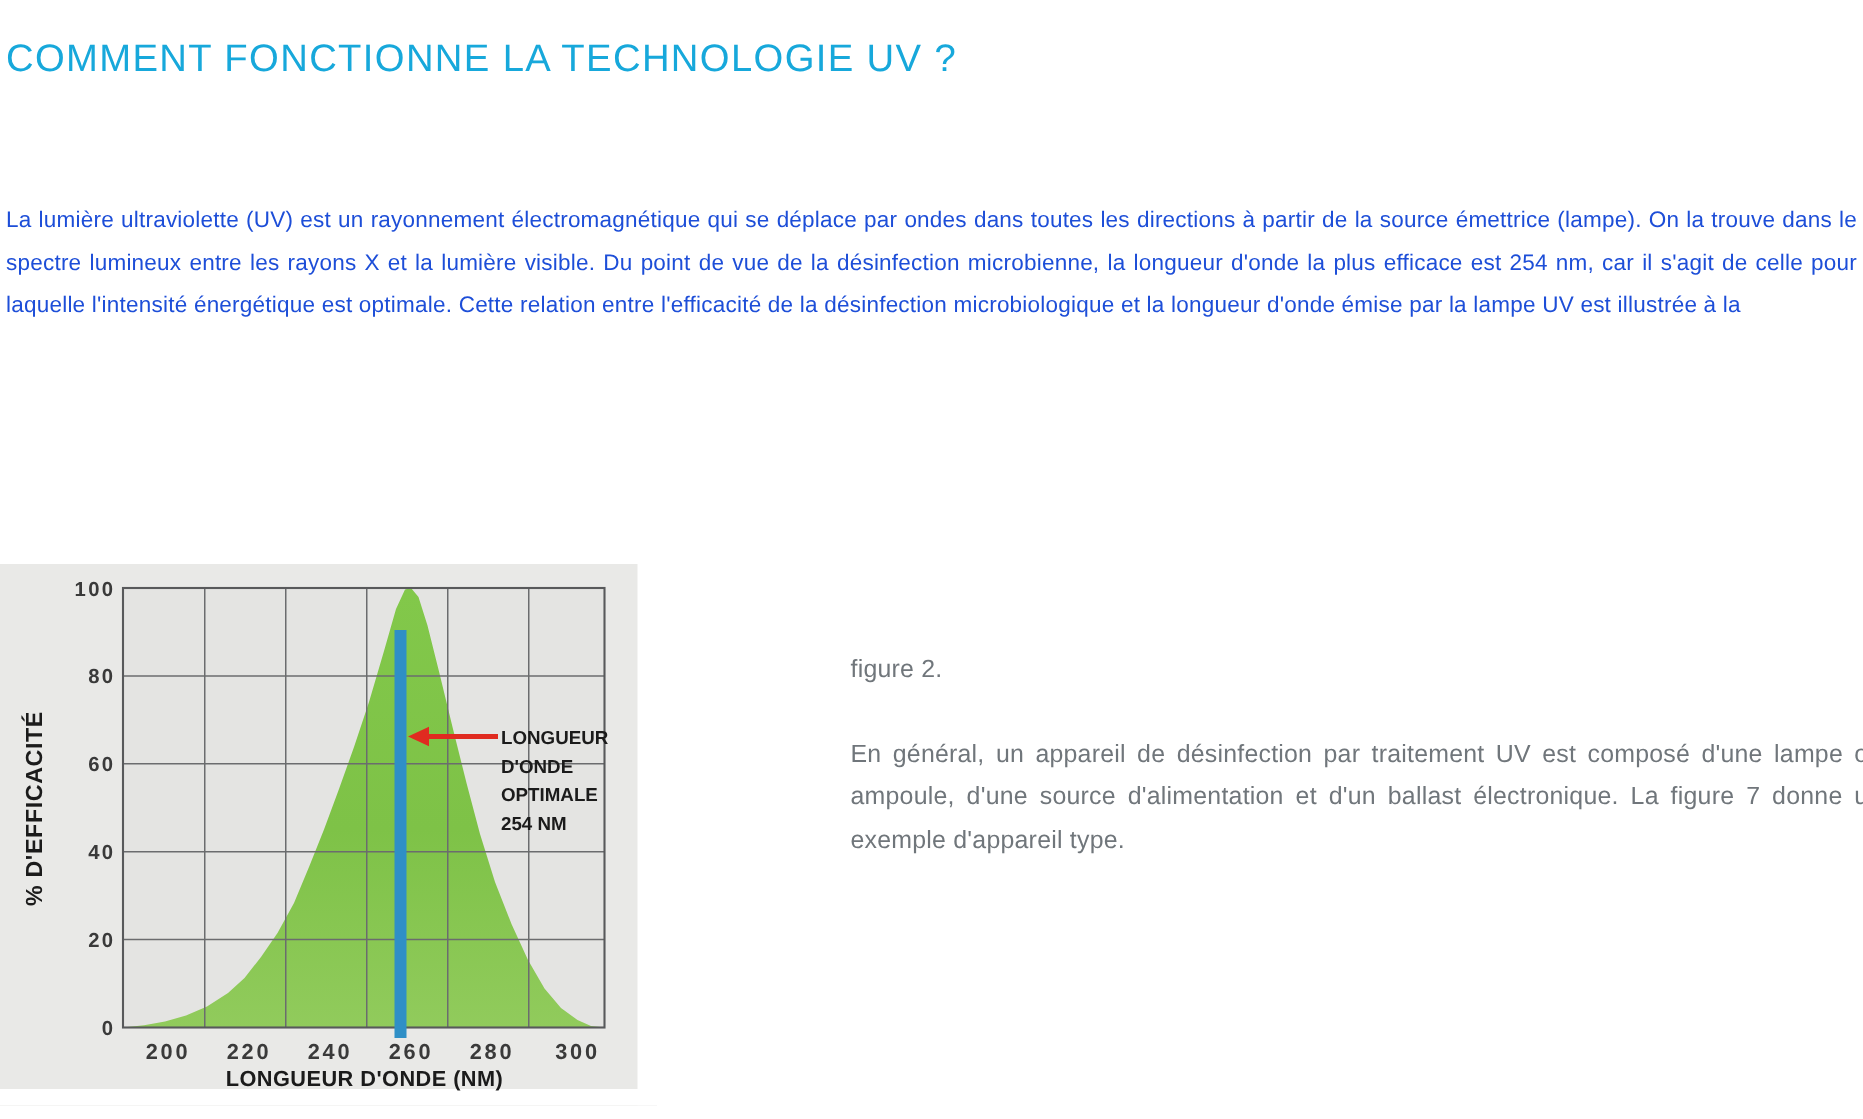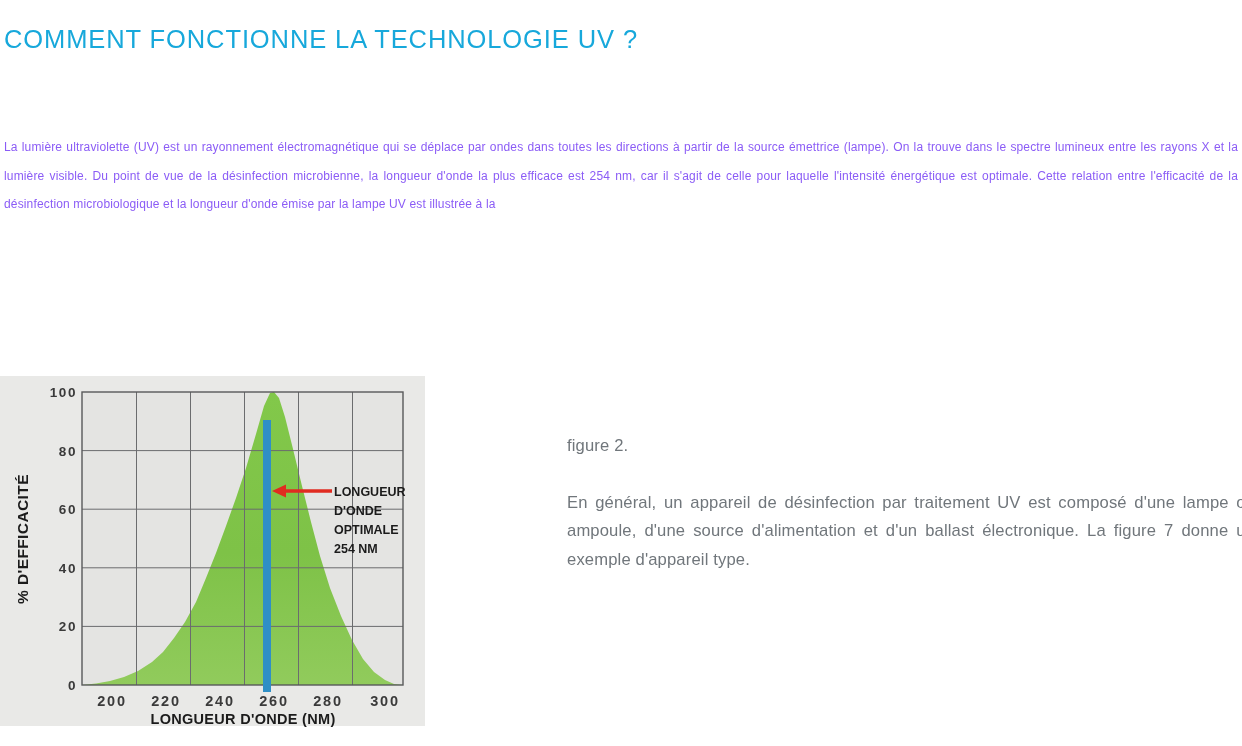--- a/index.html
+++ b/index.html
@@ -28,23 +28,23 @@
     font-weight: 400;
     white-space: nowrap;
   }
 
   
   .intro-paragraph {
     position: absolute;
     left: 4px;
     top: 86px;
     width: 1234px;
-    font-size: 12px;
+    font-size: 15px;
     line-height: 28.7px;
-    color: #8b5cf6;
+    color: #1d4ed8;
     text-align: justify;
     letter-spacing: 0.15px;
     margin-top: 47px;
   }
 
   
   .chart-figure {
     position: absolute;
     left: 0px;
     top: 376px;

